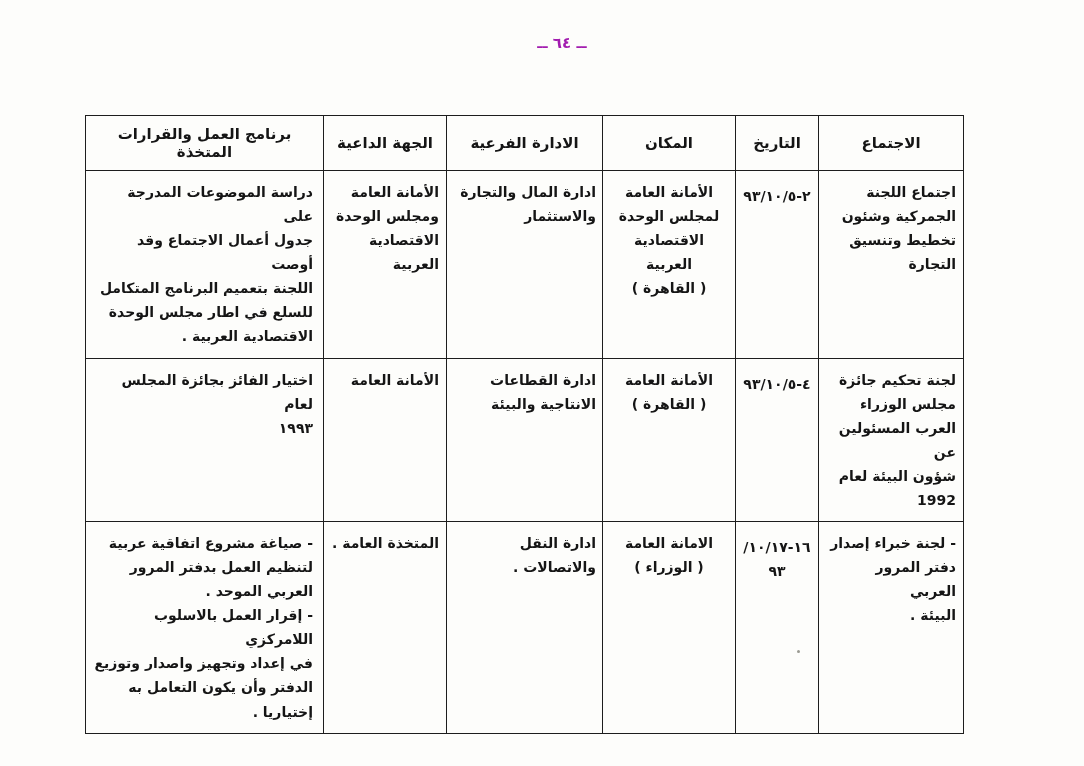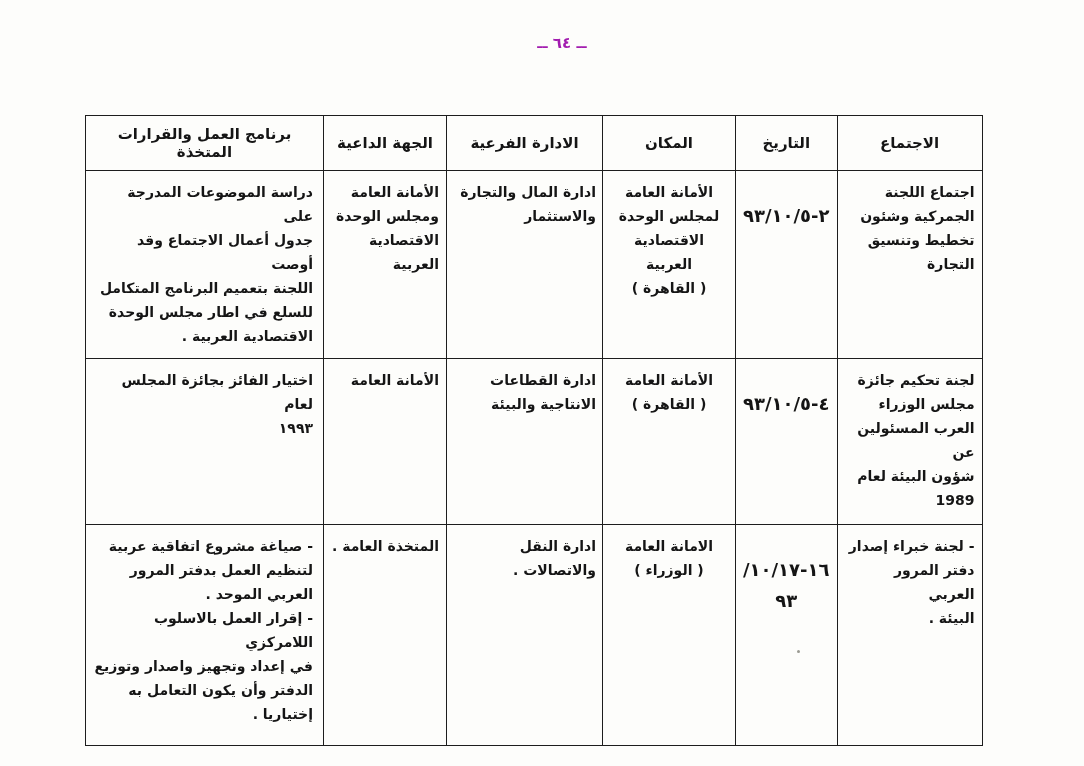--- a/index.html
+++ b/index.html
@@ -30,21 +30,21 @@
     text-align:center;vertical-align:middle;
     font-size:15px;height:46px;padding:4px;
   }
   .doc-table td{font-size:14px;line-height:1.72;}
   tr.r1 td{height:146px;}
   tr.r2 td{height:126px;}
   tr.r3 td{height:181px;}
   td.cell-meeting{text-align:right;}
   td.cell-date{
     direction:ltr;unicode-bidi:bidi-override;
-    text-align:center;padding-top:30px;font-size:18px;
+    text-align:center;padding-top:13px;font-size:14px;
     letter-spacing:0.3px;white-space:pre-line;
   }
   td.cell-location{text-align:center;}
   td.cell-sub{text-align:right;padding-left:0;padding-right:6px;}
   td.cell-inviting{text-align:right;}
   td.cell-program{text-align:right;padding-right:10px;padding-left:8px;}
   .speck{
     position:absolute;left:797px;top:650px;width:3px;height:3px;
     background:#9a9a92;border-radius:50%;
   }
@@ -94,21 +94,21 @@
 جدول أعمال الاجتماع وقد أوصت
 اللجنة بتعميم البرنامج المتكامل
 للسلع في اطار مجلس الوحدة
 الاقتصادية العربية .</td>
     </tr>
     <tr class="r2">
       <td class="cell-meeting">لجنة تحكيم جائزة
 مجلس الوزراء
 العرب المسئولين عن
 شؤون البيئة لعام
-1989</td>
+1992</td>
       <td class="cell-date">٩٣/١٠/٥-٤</td>
       <td class="cell-location">الأمانة العامة
 ( القاهرة )</td>
       <td class="cell-sub">ادارة القطاعات
 الانتاجية والبيئة</td>
       <td class="cell-inviting">الأمانة العامة</td>
       <td class="cell-program">اختيار الفائز بجائزة المجلس لعام
 ١٩٩٣</td>
     </tr>
     <tr class="r3">

